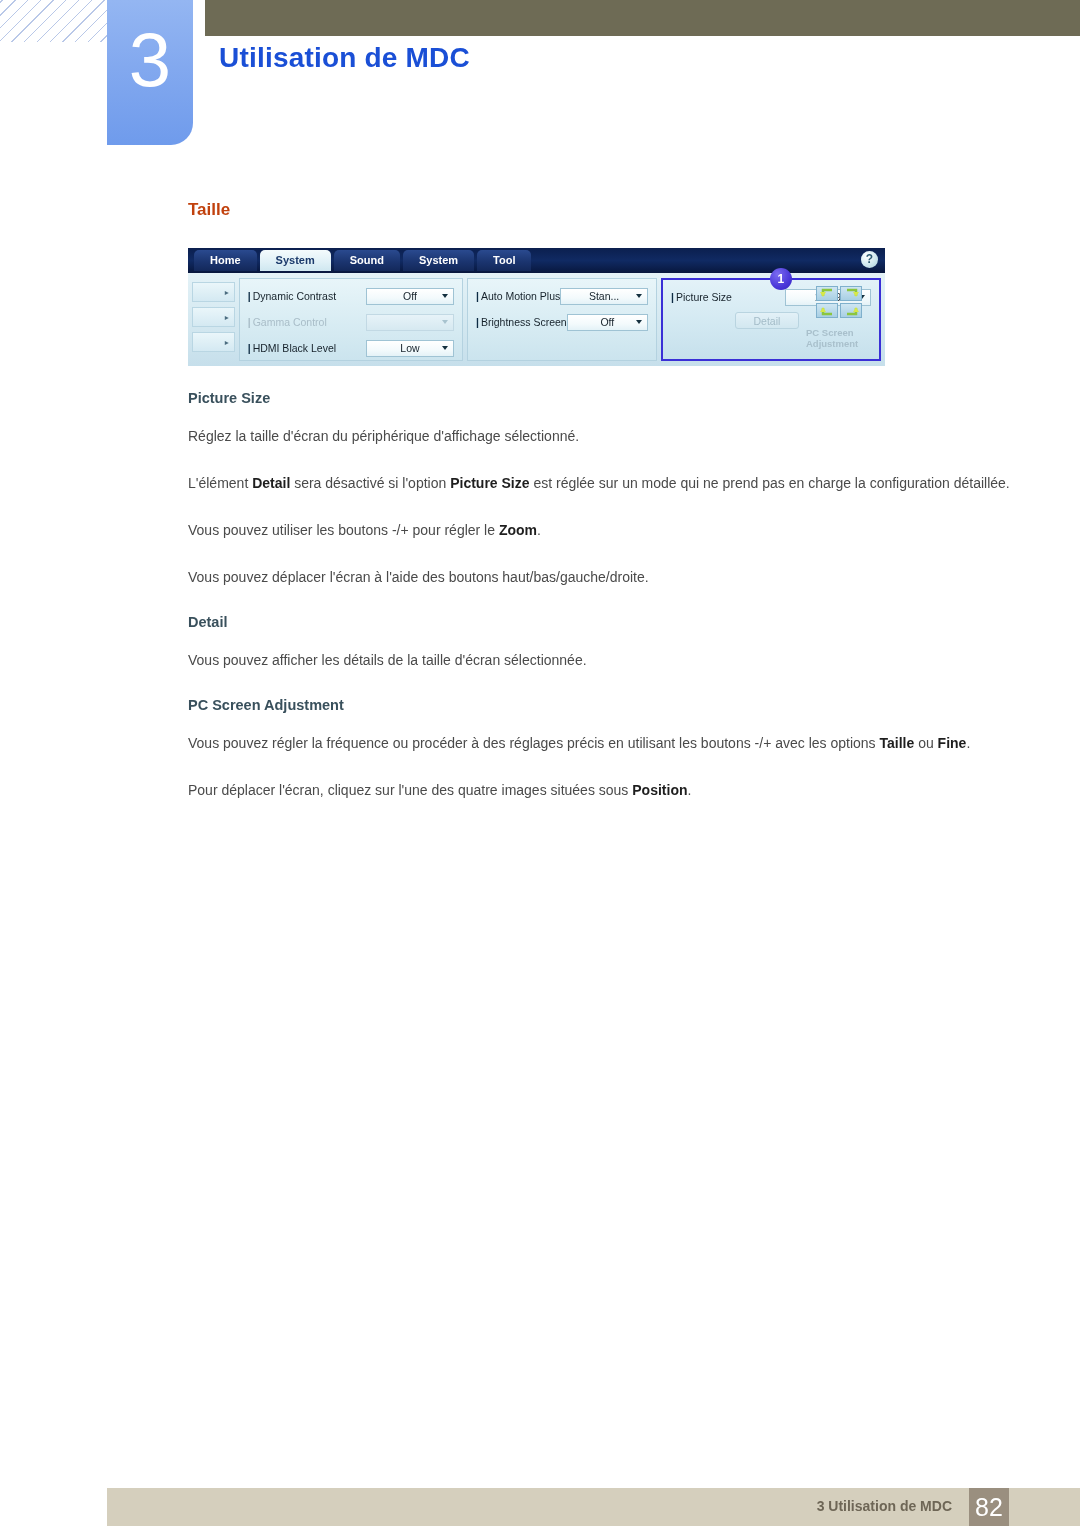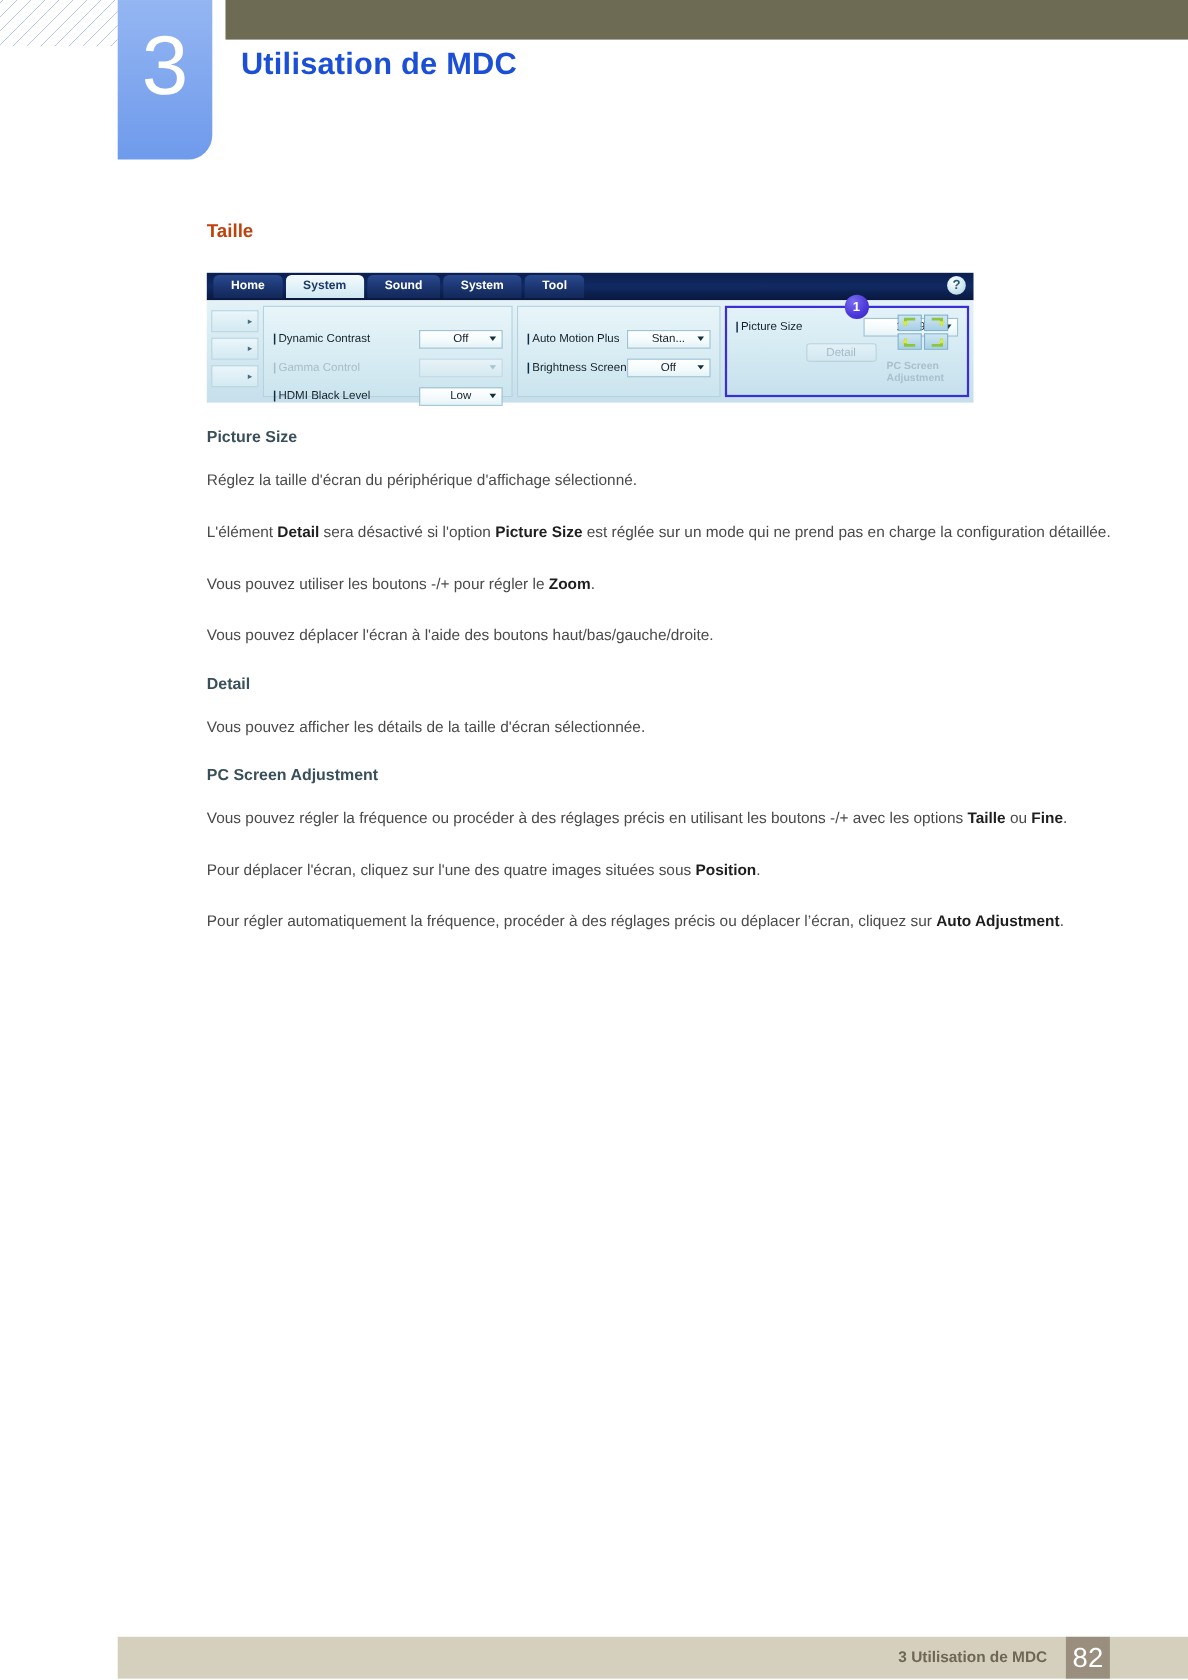--- a/index.html
+++ b/index.html
@@ -165,21 +165,21 @@
     position: absolute;
     right: 5px;
     top: 50%;
     transform: translateY(-50%);
     font-size: 8px;
     color: #4c6d80;
   }
   .mdc-panel {
     border: 1px solid #b4d2e0;
     background: linear-gradient(to bottom, #e8f5f9 0%, #d8ecf3 55%, #cbe4ee 100%);
-    padding: 18px 8px;
+    padding: 6px 8px;
     box-sizing: border-box;
   }
   .panel-a { width: 250px; }
   .panel-b { width: 190px; }
   .panel-c {
     width: 245px;
     border: 2px solid #3a2fd6;
     padding: 6px 8px;
     position: relative;
     background: linear-gradient(to bottom, #e3f2f8 0%, #d3e9f2 55%, #c6e0ec 100%);
@@ -200,21 +200,21 @@
     content: "|";
     color: #0d2b44;
     font-weight: bold;
     margin-right: 2px;
   }
   .lbl.disabled {
     color: #a9bdc8;
   }
   .lbl.disabled::before { color: #a9bdc8; }
   .combo {
-    width: 76px;
+    width: 88px;
     height: 17px;
     border: 1px solid #9fc3d4;
     background: linear-gradient(to bottom, #ffffff 0%, #f3fafc 60%, #e4f2f7 100%);
     font-size: 10.5px;
     color: #16222b;
     display: flex;
     align-items: center;
     justify-content: center;
     position: relative;
     box-sizing: border-box;
@@ -473,19 +473,18 @@
   <p class="body"><span>L'élément </span><b>Detail</b><span> sera désactivé si l'option </span><b>Picture Size</b><span> est réglée sur un mode qui ne prend pas en charge la configuration détaillée.</span></p>
   <p class="body"><span>Vous pouvez utiliser les boutons -/+ pour régler le </span><b>Zoom</b><span>.</span></p>
   <p class="body">Vous pouvez déplacer l'écran à l'aide des boutons haut/bas/gauche/droite.</p>
 
   <h4 class="sub">Detail</h4>
   <p class="body">Vous pouvez afficher les détails de la taille d'écran sélectionnée.</p>
 
   <h4 class="sub">PC Screen Adjustment</h4>
   <p class="body"><span>Vous pouvez régler la fréquence ou procéder à des réglages précis en utilisant les boutons -/+ avec les options </span><b>Taille</b><span> ou </span><b>Fine</b><span>.</span></p>
   <p class="body"><span>Pour déplacer l'écran, cliquez sur l'une des quatre images situées sous </span><b>Position</b><span>.</span></p>
-  <p class="body"><span>Pour régler automatiquement la fréquence, procéder à des réglages précis ou déplacer l’écran, cliquez sur </span><b>Auto Adjustment</b><span>.</span></p>
 
 </div>
 
 <div class="footer-bar"></div>
 <div class="footer-text">3 Utilisation de MDC</div>
 <div class="footer-page">82</div>
 
 </body></html>

